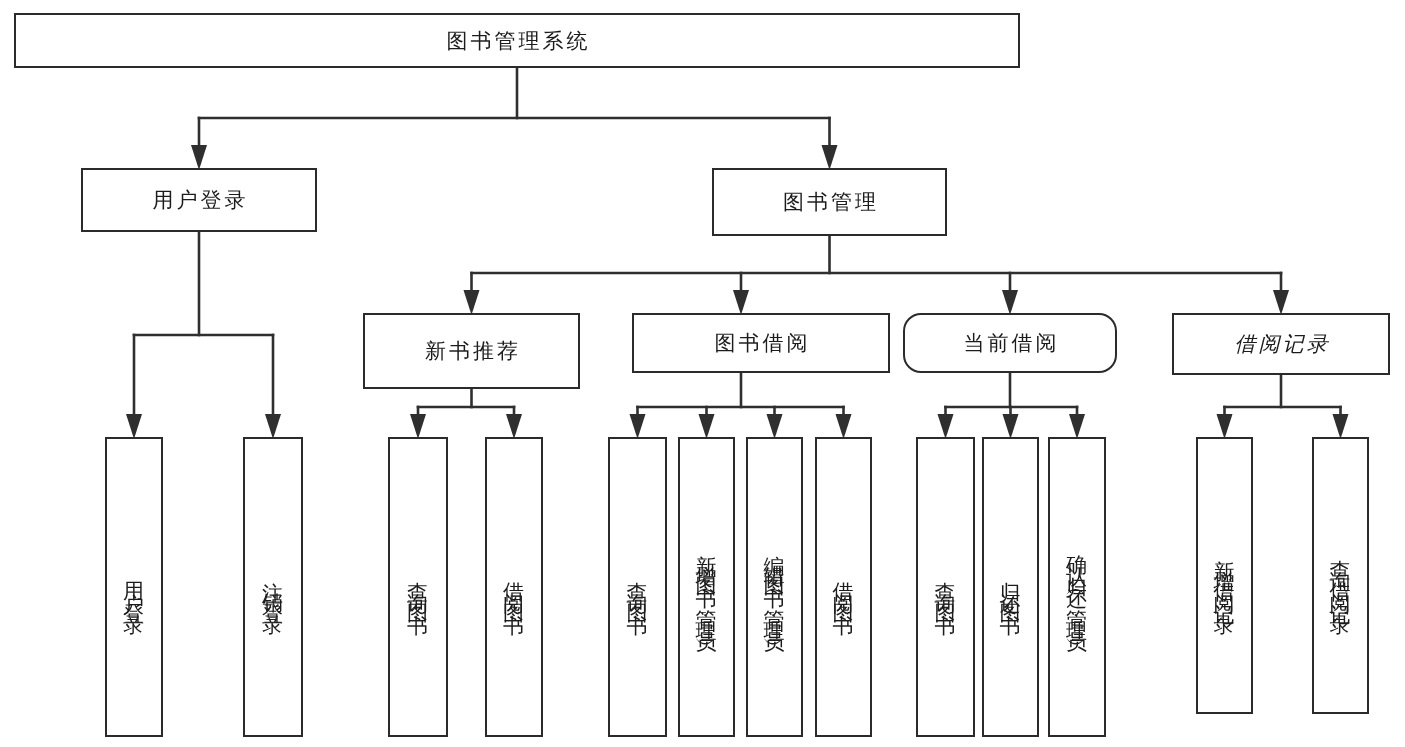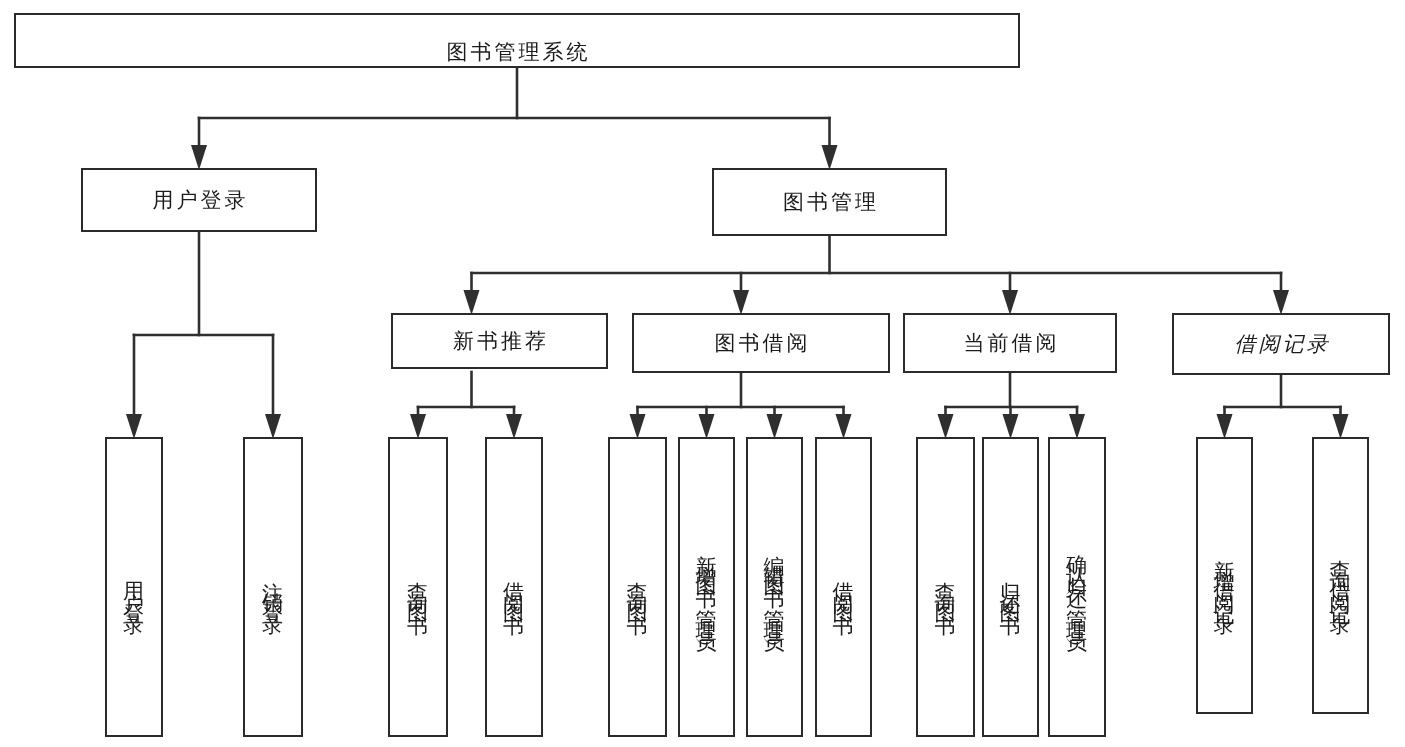--- a/index.html
+++ b/index.html
@@ -79,36 +79,36 @@
       <polygon points="1002.5,414 1018.5,414 1010.5,439" fill="#2f2f2f"></polygon>
       <line x1="1077" y1="407" x2="1077" y2="421" stroke="#2f2f2f" stroke-width="2.6" stroke-linecap="square"></line>
       <polygon points="1069,414 1085,414 1077,439" fill="#2f2f2f"></polygon>
       <line x1="1281" y1="372" x2="1281" y2="407" stroke="#2f2f2f" stroke-width="2.6" stroke-linecap="square"></line>
       <line x1="1224.5" y1="407" x2="1340.5" y2="407" stroke="#2f2f2f" stroke-width="2.6" stroke-linecap="square"></line>
       <line x1="1224.5" y1="407" x2="1224.5" y2="421" stroke="#2f2f2f" stroke-width="2.6" stroke-linecap="square"></line>
       <polygon points="1216.5,414 1232.5,414 1224.5,439" fill="#2f2f2f"></polygon>
       <line x1="1340.5" y1="407" x2="1340.5" y2="421" stroke="#2f2f2f" stroke-width="2.6" stroke-linecap="square"></line>
       <polygon points="1332.5,414 1348.5,414 1340.5,439" fill="#2f2f2f"></polygon>
     </svg>
-<div class="node horizontal" style="left: 14px; top: 13px; width: 1006px; height: 55px; align-items: flex-end;">
+<div class="node horizontal" style="left: 14px; top: 13px; width: 1006px; height: 55px;">
       <span class="lbl">图书管理系统</span>
     </div>
     <div class="node horizontal" style="left: 81px; top: 168px; width: 236px; height: 64px;">
       <span class="lbl">用户登录</span>
     </div>
     <div class="node horizontal" style="left: 712px; top: 168px; width: 235px; height: 68px;">
       <span class="lbl">图书管理</span>
     </div>
-    <div class="node horizontal" style="left: 363px; top: 313px; width: 217px; height: 56px; margin-left: 28px;">
+    <div class="node horizontal" style="left: 363px; top: 313px; width: 217px; height: 76px;">
       <span class="lbl">新书推荐</span>
     </div>
     <div class="node horizontal" style="left: 632px; top: 313px; width: 258px; height: 60px;">
       <span class="lbl">图书借阅</span>
     </div>
-    <div class="node horizontal" style="left: 903px; top: 313px; width: 214px; height: 60px;">
+    <div class="node horizontal" style="left: 903px; top: 313px; width: 214px; height: 60px; border-radius: 18px;">
       <span class="lbl">当前借阅</span>
     </div>
     <div class="node horizontal" style="left: 1172px; top: 313px; width: 218px; height: 62px; font-style: italic;">
       <span class="lbl">借阅记录</span>
     </div>
     <div class="node vertical" style="left: 105px; top: 437px; width: 58px; height: 300px;">
       <span class="lbl">用户登录</span>
     </div>
     <div class="node vertical" style="left: 243px; top: 437px; width: 60px; height: 300px;">
       <span class="lbl">注销登录</span>

